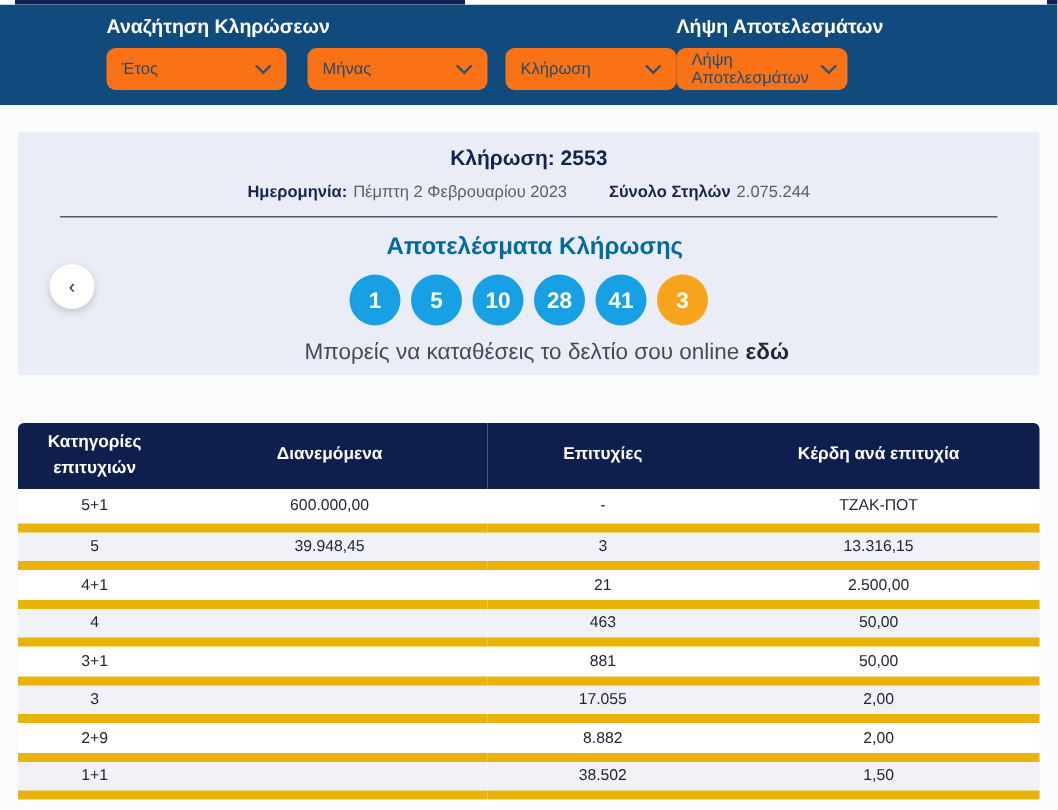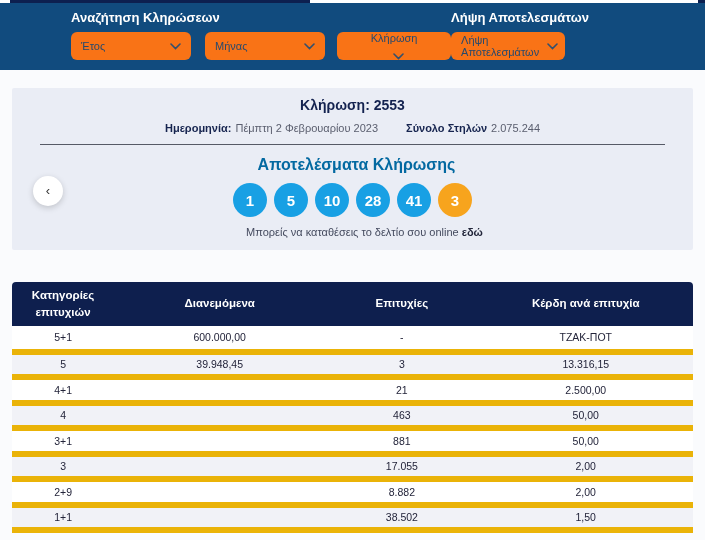--- a/index.html
+++ b/index.html
@@ -22,40 +22,40 @@
   
   .topbar{height:67px;background:var(--header-blue);display:flex;justify-content:center;
           padding:7px 55px 0 10px;}
   .group-title{color:#fff;font-weight:bold;font-size:13px;margin-bottom:7px;}
   .selects-row{display:flex;gap:14px;}
   .select{background:#f97316;border-radius:6px;height:28px;display:flex;align-items:center;
           justify-content:space-between;padding:0 10px;cursor:pointer;}
   .select span{font-size:11px;color:#27496d;}
   .select svg{flex:0 0 auto;margin-left:8px;}
   .sel-year,.sel-month{width:120px;}
-  .sel-draw{width:114px;margin-left:-2px;flex-direction:column;}
+  .sel-draw{width:114px;margin-left:-2px;}
   .sel-download{width:114px;}
 
   main{padding-top:18px;}
 
   
   .draw-card{position:relative;width:681px;margin:0 auto;background:var(--card-bg);
              border-radius:2px;height:162px;padding-top:9px;text-align:center;}
   .draw-title{font-size:14px;font-weight:bold;color:#13224f;}
   .draw-info{margin-top:9px;display:flex;justify-content:center;gap:28px;font-size:11px;}
   .draw-info .lbl{font-weight:bold;color:#16244f;}
   .draw-info .val{color:#5a5e6e;margin-left:4px;}
   .divider{border:none;border-top:1px solid #565a66;margin:10px 28px 0 28px;}
   .results-title{margin-top:11px;font-size:16px;font-weight:bold;color:#0369a1;margin-left:8px;}
   .numbers{margin-top:9px;display:flex;justify-content:center;gap:7px;}
   .circle{width:34px;height:34px;border-radius:50%;display:flex;align-items:center;
           justify-content:center;color:#fff;font-weight:bold;font-size:15px;}
   .circle.blue{background:var(--num-blue);}
   .circle.orange{background:var(--num-orange);}
-  .cta{margin-top:9px;font-size:11px;color:#444a5e;padding-left:24px;}
+  .cta{margin-top:9px;font-size:15px;color:#444a5e;padding-left:24px;}
   .cta a{font-weight:bold;color:#22263a;text-decoration:none;cursor:pointer;}
   .carousel-prev{position:absolute;left:21px;top:88px;width:30px;height:30px;border-radius:50%;
                  background:#fff;border:none;box-shadow:0 2px 6px rgba(0,0,0,.18);cursor:pointer;
                  font-size:13px;color:#333;line-height:30px;padding:0;}
 
   
   .table-wrap{width:681px;margin:22px auto 0 auto;}
   table{width:100%;border-collapse:collapse;table-layout:fixed;margin-top:32px;}
   col.c1{width:15%;} col.c2{width:31%;} col.c3{width:22.5%;} col.c4{width:31.5%;}
   thead th{background:var(--table-navy);color:#fff;font-size:11.5px;font-weight:bold;

